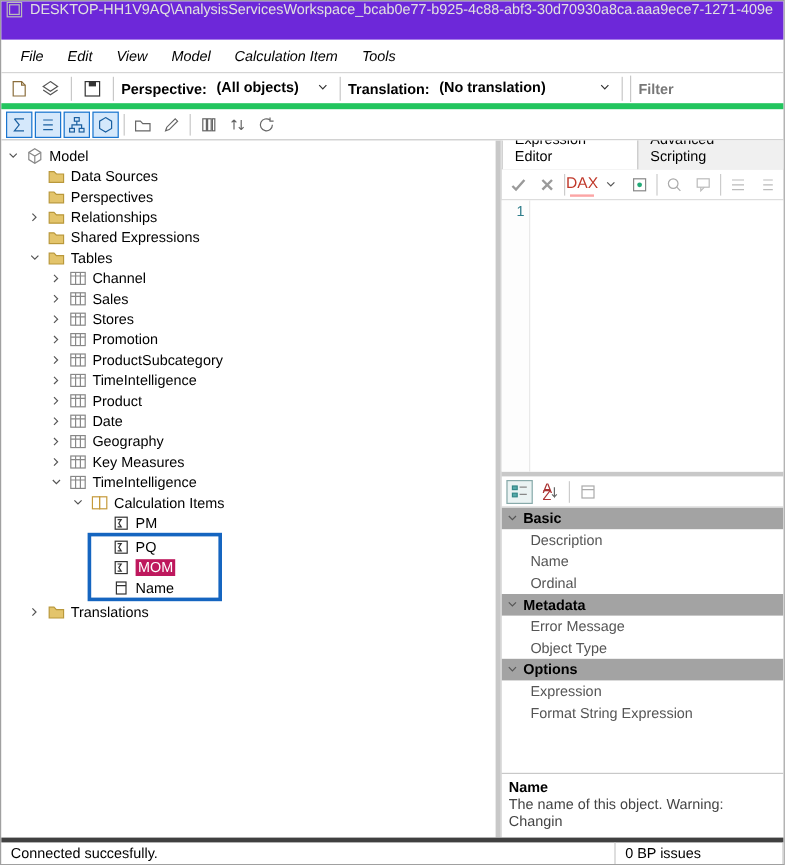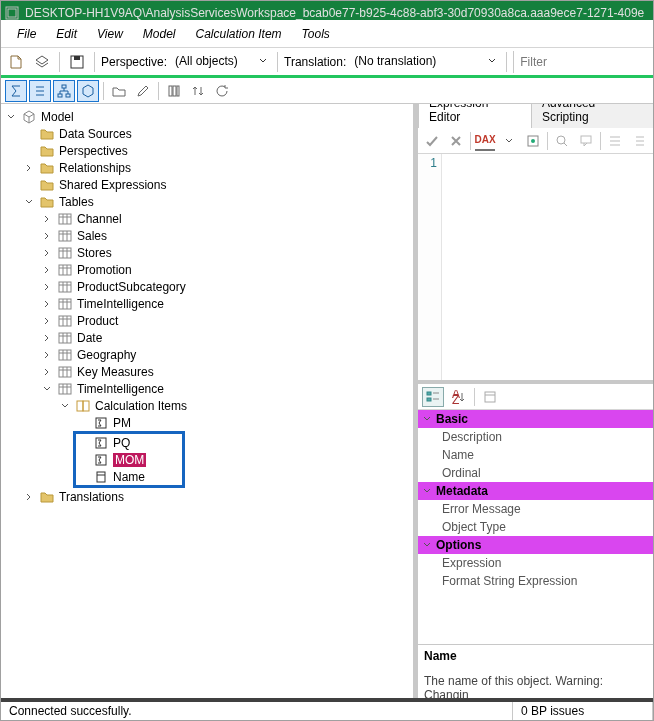--- a/index.html
+++ b/index.html
@@ -1,21 +1,21 @@
 <!DOCTYPE html>
 <html><head>
 <meta charset="utf-8">
 <style>
   * { box-sizing: border-box; margin: 0; padding: 0; font-family: "Segoe UI", Tahoma, sans-serif; font-size: 12px; }
   body { width: 654px; height: 721px; background: #fff; overflow: hidden; display: flex; flex-direction: column; border: 1px solid #a0a0a0; }
-  .titlebar { background: #15803d; color: #e0e0e0; height: 19px; display: flex; align-items: flex-end; padding: 0 4px; gap: 6px; overflow: hidden; white-space: nowrap; }
+  .titlebar { background: #6d28d9; color: #e0e0e0; height: 32px; display: flex; align-items: flex-start; padding: 0 4px; gap: 6px; overflow: hidden; white-space: nowrap; }
   .titlebar svg { flex-shrink: 0; }
   .menubar { height: 28px; display: flex; align-items: center; gap: 4px; padding: 0 8px; border-bottom: 1px solid #d5d5d5; font-style: italic; }
   .menubar span { padding: 4px 8px; cursor: default; }
-  .optsbar { height: 30px; display: flex; align-items: center; padding: 0 4px; gap: 4px; border-bottom: 3px solid #22c55e; }
+  .optsbar { height: 30px; display: flex; align-items: center; padding: 0 4px; gap: 4px; border-bottom: 5px solid #22c55e; font-weight: bold; }
   .optsbar .ico-btn { width: 22px; height: 22px; display: flex; align-items: center; justify-content: center; }
   .optsbar .sep { width: 1px; height: 20px; background: #c8c8c8; margin: 0 2px; }
   .combo { display: flex; align-items: center; gap: 4px; }
   .combo .val { min-width: 100px; border-bottom: 1px solid transparent; padding: 2px 4px; display: flex; align-items: center; justify-content: space-between; }
   .combo .caret { margin-left: 16px; }
   .filter-box { flex: 1; min-width: 40px; border-left: 1px solid #c8c8c8; height: 22px; padding: 0 6px; display: flex; align-items: center; color: #777; }
   .viewbar { height: 26px; display: flex; align-items: center; padding: 2px 4px; gap: 2px; border-bottom: 1px solid #c8c8c8; }
   .viewbar .tbtn { width: 22px; height: 22px; display: flex; align-items: center; justify-content: center; border: 1px solid transparent; }
   .viewbar .tbtn.active { border: 1px solid #1a75cf; background: #d5e8fb; }
   .viewbar .sep { width: 1px; height: 18px; background: #c8c8c8; margin: 0 2px; }
@@ -36,25 +36,25 @@
   .tab.active { background: #fff; }
   .expr-toolbar { height: 26px; display: flex; align-items: center; gap: 4px; padding: 0 4px; border-bottom: 1px solid #d5d5d5; }
   .expr-toolbar .b { width: 20px; height: 20px; display: flex; align-items: center; justify-content: center; color: #888; }
   .editor { flex: 0 0 230px; display: flex; border-bottom: 4px solid #c8c8c8; }
   .gutter { width: 24px; background: #fdfdfd; border-right: 1px solid #e4e4e4; color: #2e7d8a; text-align: right; padding: 2px 4px 0 0; }
   .code { flex: 1; background: #fff; }
   .prop-toolbar { height: 26px; display: flex; align-items: center; gap: 4px; padding: 0 4px; border-bottom: 1px solid #d5d5d5; }
   .prop-toolbar .b { width: 22px; height: 20px; display: flex; align-items: center; justify-content: center; border:1px solid transparent; }
   .prop-toolbar .b.active { border:1px solid #8aa; background:#eaf3f3; }
   .prop-grid { flex: 1; overflow: auto; }
-  .prop-grid .cat { display: flex; align-items: center; background: #d946ef; padding: 2px 4px; font-weight: bold; gap: 4px; }
+  .prop-grid .cat { display: flex; align-items: center; background: #a3a3a3; padding: 2px 4px; font-weight: bold; gap: 4px; }
   .prop-grid .prow { display: flex; padding: 2px 4px 2px 24px; color: #555; }
   .prop-desc { border-top: 1px solid #c8c8c8; padding: 4px 6px; height: 54px; overflow:hidden; }
   .prop-desc .pname { font-weight: bold; }
-  .prop-desc .ptext { color: #444; margin-top: 11px; }
+  .prop-desc .ptext { color: #444; }
   .statusbar { height: 22px; border-top: 4px solid #404040; display: flex; align-items: center; }
   .statusbar .cell { padding: 2px 8px; border-right: 1px solid #c8c8c8; display: flex; align-items: center; }
   
   svg { display: block; }
 </style>
 </head>
 <body>
 
 <div class="titlebar">
   <span>
@@ -540,21 +540,21 @@
           <svg width="14" height="14" viewBox="0 0 14 14">
             <path d="M2 8l3 3 7-8" fill="none" stroke="#9a9a9a" stroke-width="2"></path>
           </svg>
         </span>
       <span class="b">
           <svg width="14" height="14" viewBox="0 0 14 14">
             <path d="M3 3l8 8M11 3l-8 8" stroke="#9a9a9a" stroke-width="2"></path>
           </svg>
         </span>
       <span class="sep" style="width:1px;height:18px;background:#ccc"></span>
-      <span class="b" style="color:#c0392b;font-weight:bold;font-size:10px;border-bottom:2px solid #737373">DAX</span>
+      <span class="b" style="color:#c0392b;font-weight:normal;font-size:13px;border-bottom:2px solid #fca5a5">DAX</span>
       <span class="b">
           <svg width="8" height="8" viewBox="0 0 8 8">
             <path d="M1 2l3 3 3-3" fill="none" stroke="#555"></path>
           </svg>
         </span>
       <span class="b">
           <svg width="14" height="14" viewBox="0 0 14 14">
             <rect x="2" y="2" width="10" height="10" fill="none" stroke="#888"></rect>
             <circle cx="7" cy="7" r="2" fill="#2a7"></circle>
           </svg>

